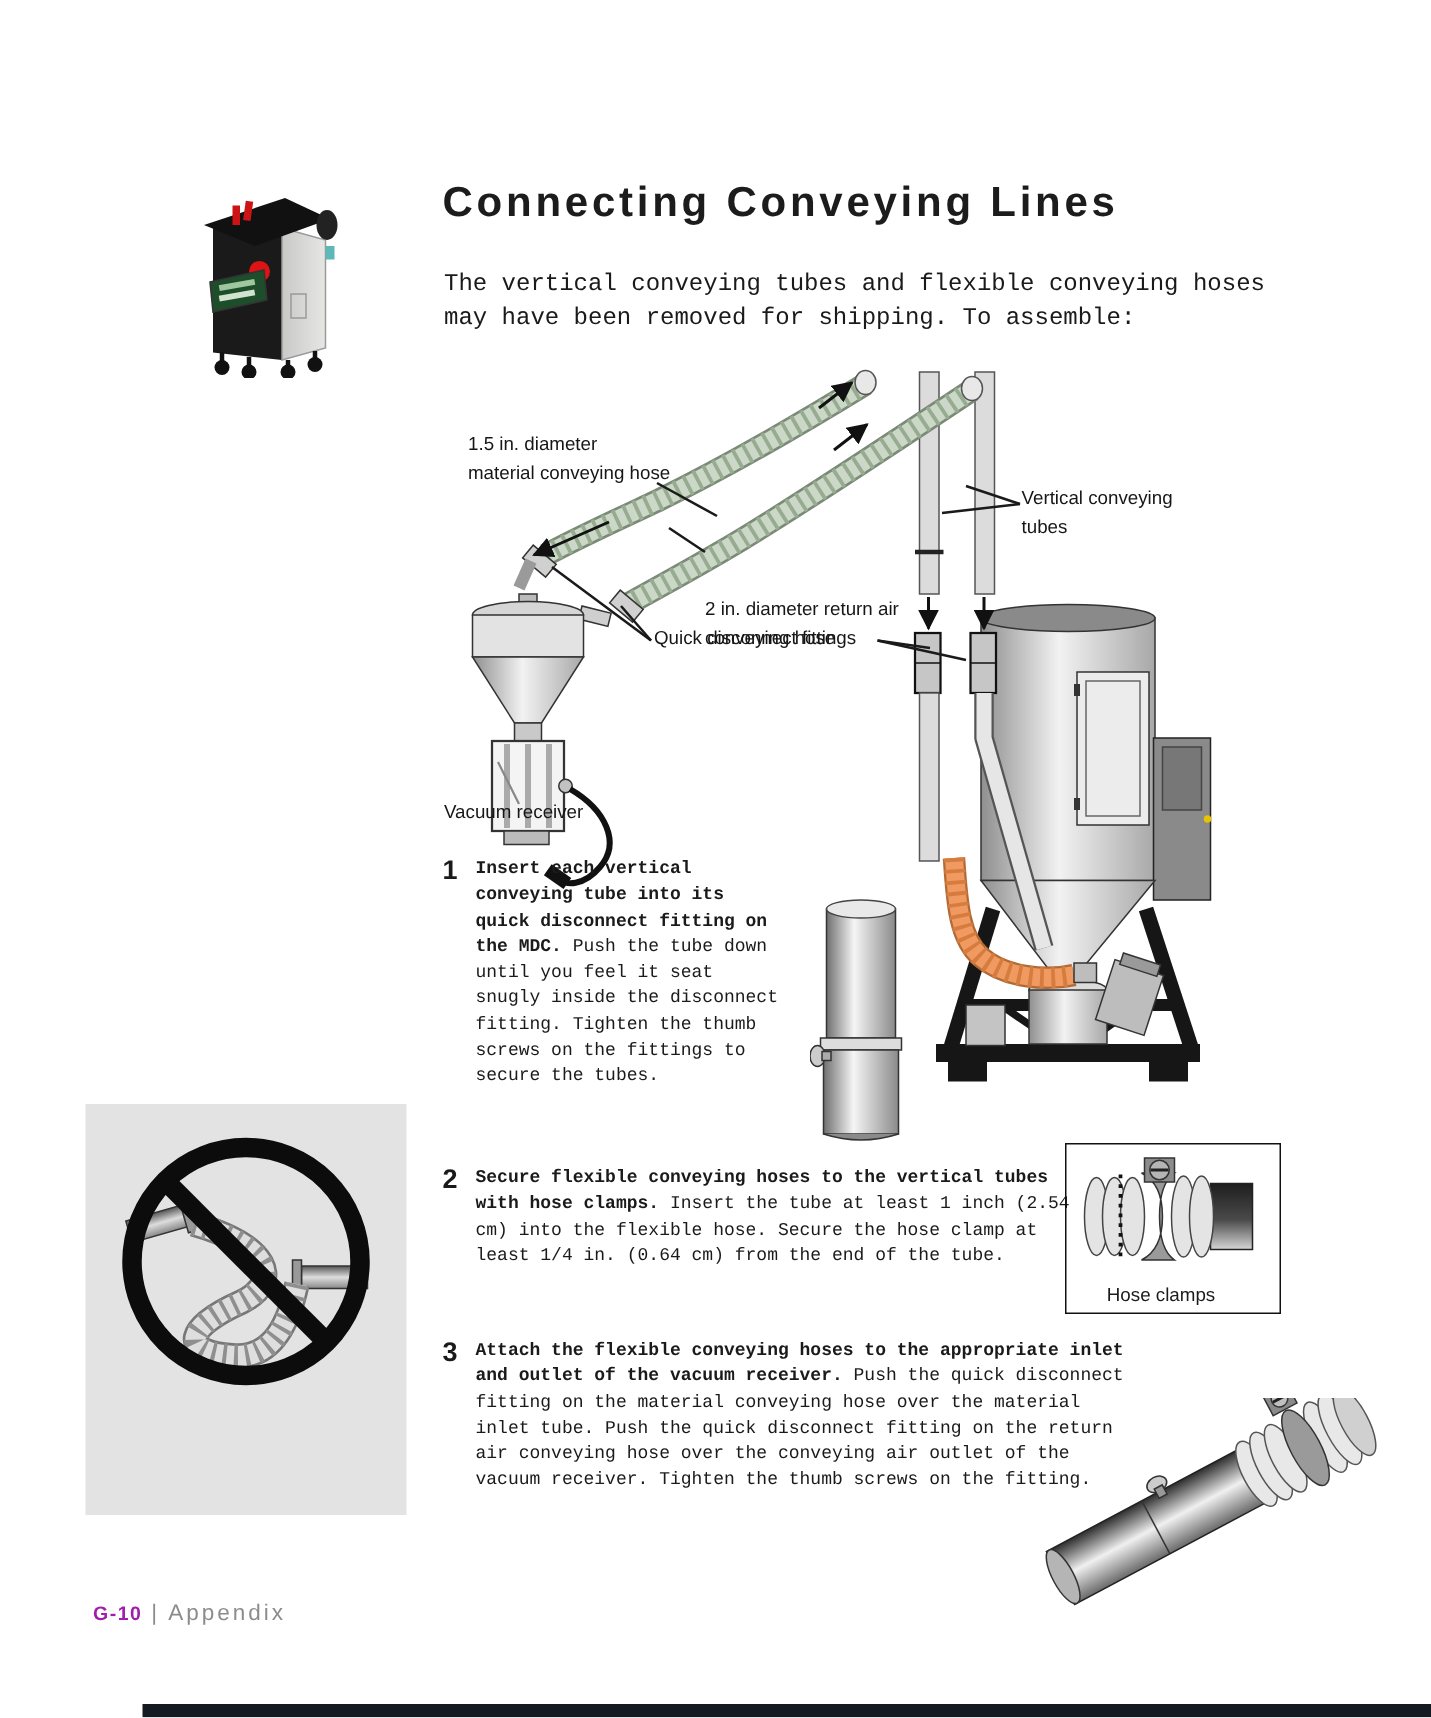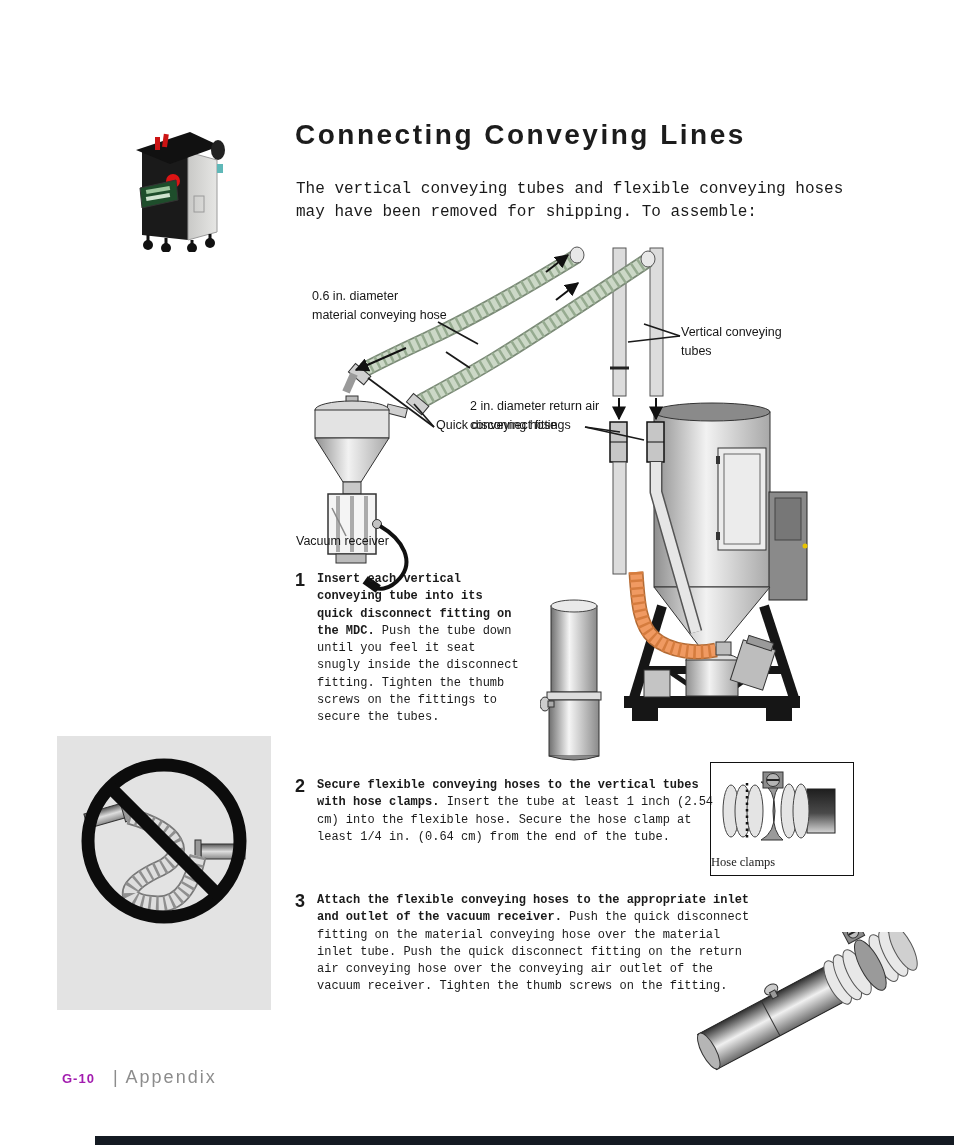--- a/index.html
+++ b/index.html
@@ -28,31 +28,31 @@
   .step-text { margin:0; font-size:12px; line-height:1.44;font-family:Liberation Mono, monospace; }
   .step-text b { font-weight:bold; }
   .step1 { left:317px; top:571px; width:296px; }
   .step2 { left:317px; top:777px; width:398px; }
   .step3 { left:317px; top:892px; width:540px; }
   .sp1 { float:right; width:88px; height:172px; margin-top:22px; }
   .sp3 { float:right; width:106px; height:78px; margin-top:66px; }
 
   .clampbox { left:710px; top:762px; width:144px; height:114px; box-sizing:border-box;
               border:1.5px solid #111; }
-  .clampcap { position:absolute; left:0; right:16px; bottom:5px; 
-              font-family:Liberation Serif, serif; font-size:12.5px; }
+  .clampcap { position:absolute; left:0; right:16px; bottom:5px; text-align:center;
+              font-family:Liberation Sans, sans-serif; font-size:12.5px; }
 
   .notepanel { left:57px; top:736px; width:214px; height:274px; background:#e3e3e3; }
   .notetext { position:absolute; left:52px; top:203px; width:155px;
               font-family:"Liberation Sans",sans-serif; font-size:12.5px; line-height:1.7; }
   .notetext b { font-weight:bold; }
 
   .footer { left:62px; top:1067px; font-family:"Liberation Sans",sans-serif; font-size:13px; }
   .fnum { font-weight:bold; letter-spacing:1px; color:#a21caf; }
-  .fsec { color:#8c8c8c; font-size:18px; letter-spacing:2px; margin-left:18px; }
+  .fsec { color:#8c8c8c; font-size:15px; letter-spacing:2px; margin-left:6px; }
   .botbar { left:95px; top:1136px; width:859px; height:9px; background:#141a22; }
 </style>
 </head>
 <body>
 
 <div class="page">
 
   <svg class="abs" style="left:128px; top:122px;" width="102" height="130" viewBox="0 0 102 130">
     <defs>
       <linearGradient id="gp" x1="0" y1="0" x2="1" y2="0">
@@ -197,21 +197,21 @@
     <path d="M150,82 L190,104" stroke="#1a1a1a" stroke-width="1.7"></path>
     <path d="M182,128 L158,112" stroke="#1a1a1a" stroke-width="1.7"></path>
     <path d="M392,96 L340,102" stroke="#1a1a1a" stroke-width="1.7"></path>
     <path d="M392,96 L356,84" stroke="#1a1a1a" stroke-width="1.7"></path>
     <path d="M146,187 L80,138" stroke="#1a1a1a" stroke-width="1.7"></path>
     <path d="M146,187 L126,164" stroke="#1a1a1a" stroke-width="1.7"></path>
     <path d="M297,187 L332,192" stroke="#1a1a1a" stroke-width="1.7"></path>
     <path d="M297,187 L356,200" stroke="#1a1a1a" stroke-width="1.7"></path>
   </svg>
 
-  <div class="abs dlabel lbl-mat">0.6 in. diameter
+  <div class="abs dlabel lbl-mat">1.5 in. diameter
 material conveying hose</div>
   <div class="abs dlabel lbl-vert">Vertical conveying
 tubes</div>
   <div class="abs dlabel lbl-ret">2 in. diameter return air
 conveying hose</div>
   <div class="abs dlabel lbl-qd">Quick disconnect fittings</div>
   <div class="abs dlabel lbl-vac">Vacuum receiver</div>
 
   <div class="step step1">
     <span class="step-num">1</span>

